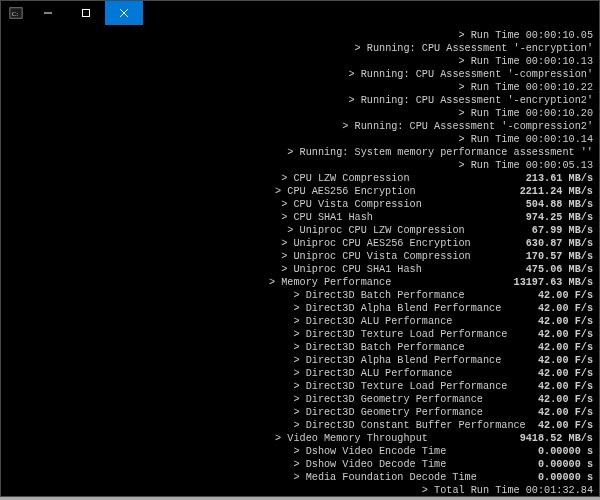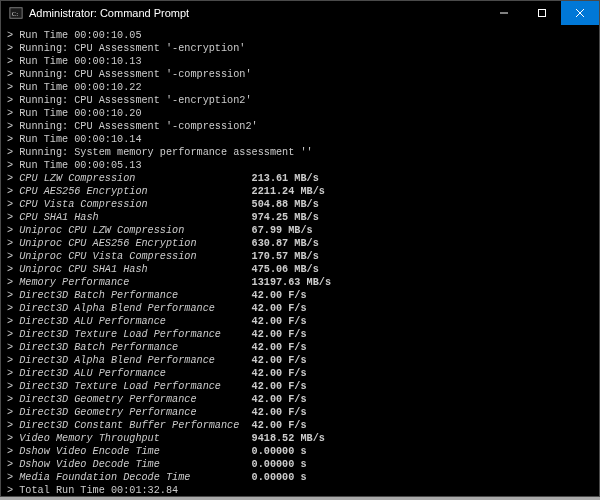--- a/index.html
+++ b/index.html
@@ -62,36 +62,35 @@
     flex: 1;
     background: #000;
     color: #ccc;
     font-family: Consolas, "Courier New", monospace;
     font-size: 10.2px;
     line-height: 13px;
     padding: 4px 6px;
     overflow: hidden;
     white-space: pre;
   }
-  .line { display: block; }
-  .result-label { display: inline-block; font-style: italic; }
+  .line { display: block; text-align: right; }
+  .result-label { display: inline-block; }
   .result-value { display: inline-block; font-weight: bold; }
 </style>
 </head>
 <body>
 
 <div class="window">
   <div class="titlebar">
     <span class="titlebar-icon">
       <svg viewBox="0 0 16 16">
           <rect x="1" y="2" width="14" height="12" fill="#1b1b1b" stroke="#888" stroke-width="1"></rect>
           <text x="3" y="11" font-size="8" fill="#ccc" font-family="Consolas">C:</text>
         </svg>
     </span>
-    <span class="titlebar-title">Administrator: Command Prompt</span>
     <div class="titlebar-buttons">
       <div class="titlebar-btn min">
         <svg viewBox="0 0 10 10">
             <line x1="1" y1="5" x2="9" y2="5" stroke="#fff" stroke-width="1"></line>
           </svg>
       </div>
       <div class="titlebar-btn max">
         <svg viewBox="0 0 10 10">
             <rect x="1.5" y="1.5" width="7" height="7" fill="none" stroke="#fff" stroke-width="1"></rect>
           </svg>

